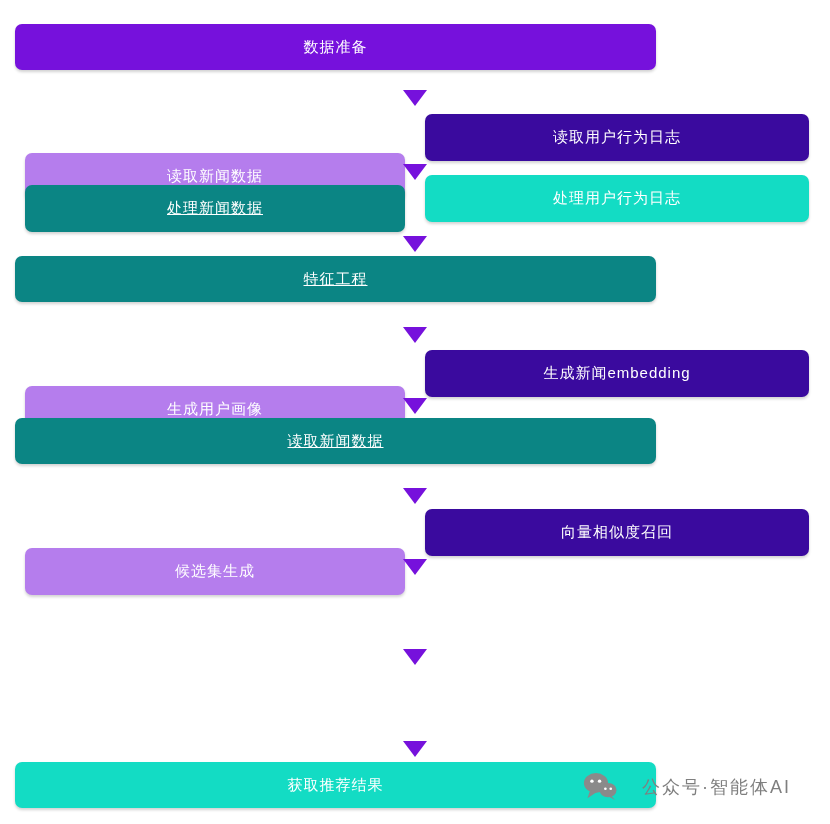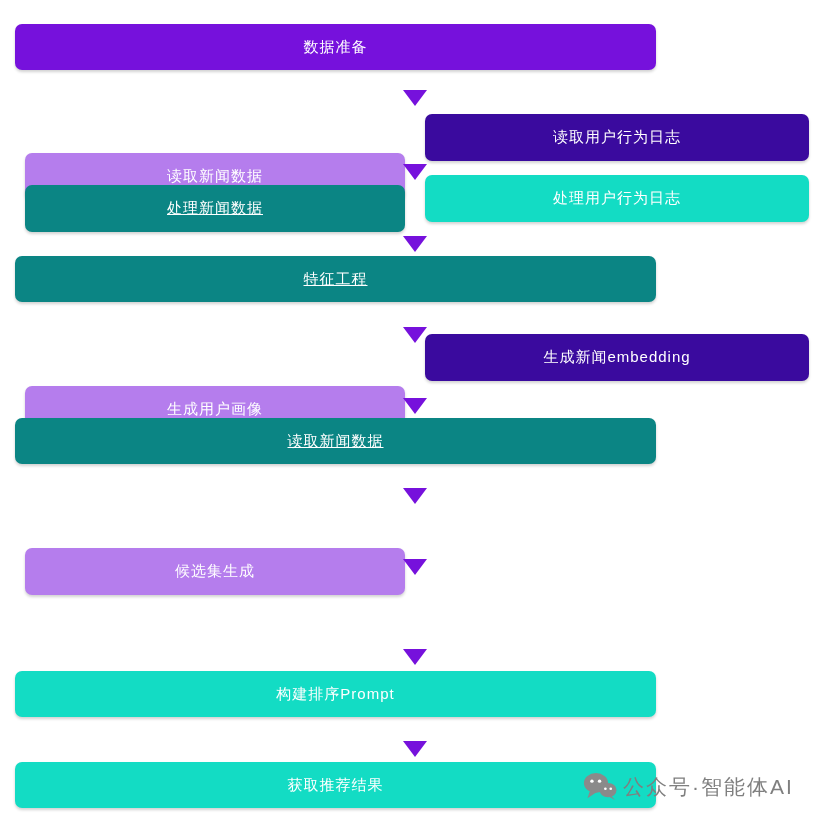--- a/index.html
+++ b/index.html
@@ -47,23 +47,23 @@
     border-left:12px solid transparent;
     border-right:12px solid transparent;
     border-top:16px solid var(--arrow);
   }
   .watermark{
     position:absolute;
     top:772px;
     left:583px;
     display:flex;
     align-items:center;
-    gap:6px;
+    gap:25px;
     color:var(--watermark);
-    font-size:21px;
+    font-size:18px;
     font-weight:500;
     letter-spacing:2px;
     z-index:2;
   }
   .watermark svg{display:block;}
 </style>
 </head>
 <body>
 
 <div class="canvas">
@@ -80,36 +80,36 @@
   <div class="node pair-left c-teal" style="top:185px">处理新闻数据</div>
   <div class="node pair-right c-turquoise" style="top:175px">处理用户行为日志</div>
 
   <div class="arrow" style="top:236px"></div>
 
   <div class="node bar c-teal" style="top:256px">特征工程</div>
 
   <div class="arrow" style="top:327px"></div>
 
   <div class="node pair-left c-light-purple" style="top:347px">生成用户画像</div>
-  <div class="node pair-right c-dark-purple" style="top:334px">生成新闻embedding</div>
+  <div class="node pair-right c-dark-purple" style="top:350px">生成新闻embedding</div>
 
   <div class="arrow" style="top:398px"></div>
 
   <div class="node bar c-teal" style="top:418px">读取新闻数据</div>
 
   <div class="arrow" style="top:488px"></div>
 
   <div class="node pair-left c-light-purple" style="top:509px">候选集生成</div>
+  <div class="node pair-right c-dark-purple" style="top:509px">向量相似度召回</div>
 
   <div class="arrow" style="top:559px"></div>
 
 
   <div class="arrow" style="top:649px"></div>
 
-  <div class="node bar c-turquoise" style="top:671px">构建排序Prompt</div>
 
   <div class="arrow" style="top:741px"></div>
 
   <div class="node bar c-turquoise" style="top:762px">获取推荐结果</div>
 
   <div class="watermark">
     <span>
       <svg viewBox="0 0 38 32" width="34" height="29" aria-hidden="true">
         <ellipse cx="14.5" cy="12" rx="13.5" ry="11" fill="#8a8a8a"></ellipse>
         <polygon points="8,20 5,29 16,22" fill="#8a8a8a"></polygon>

